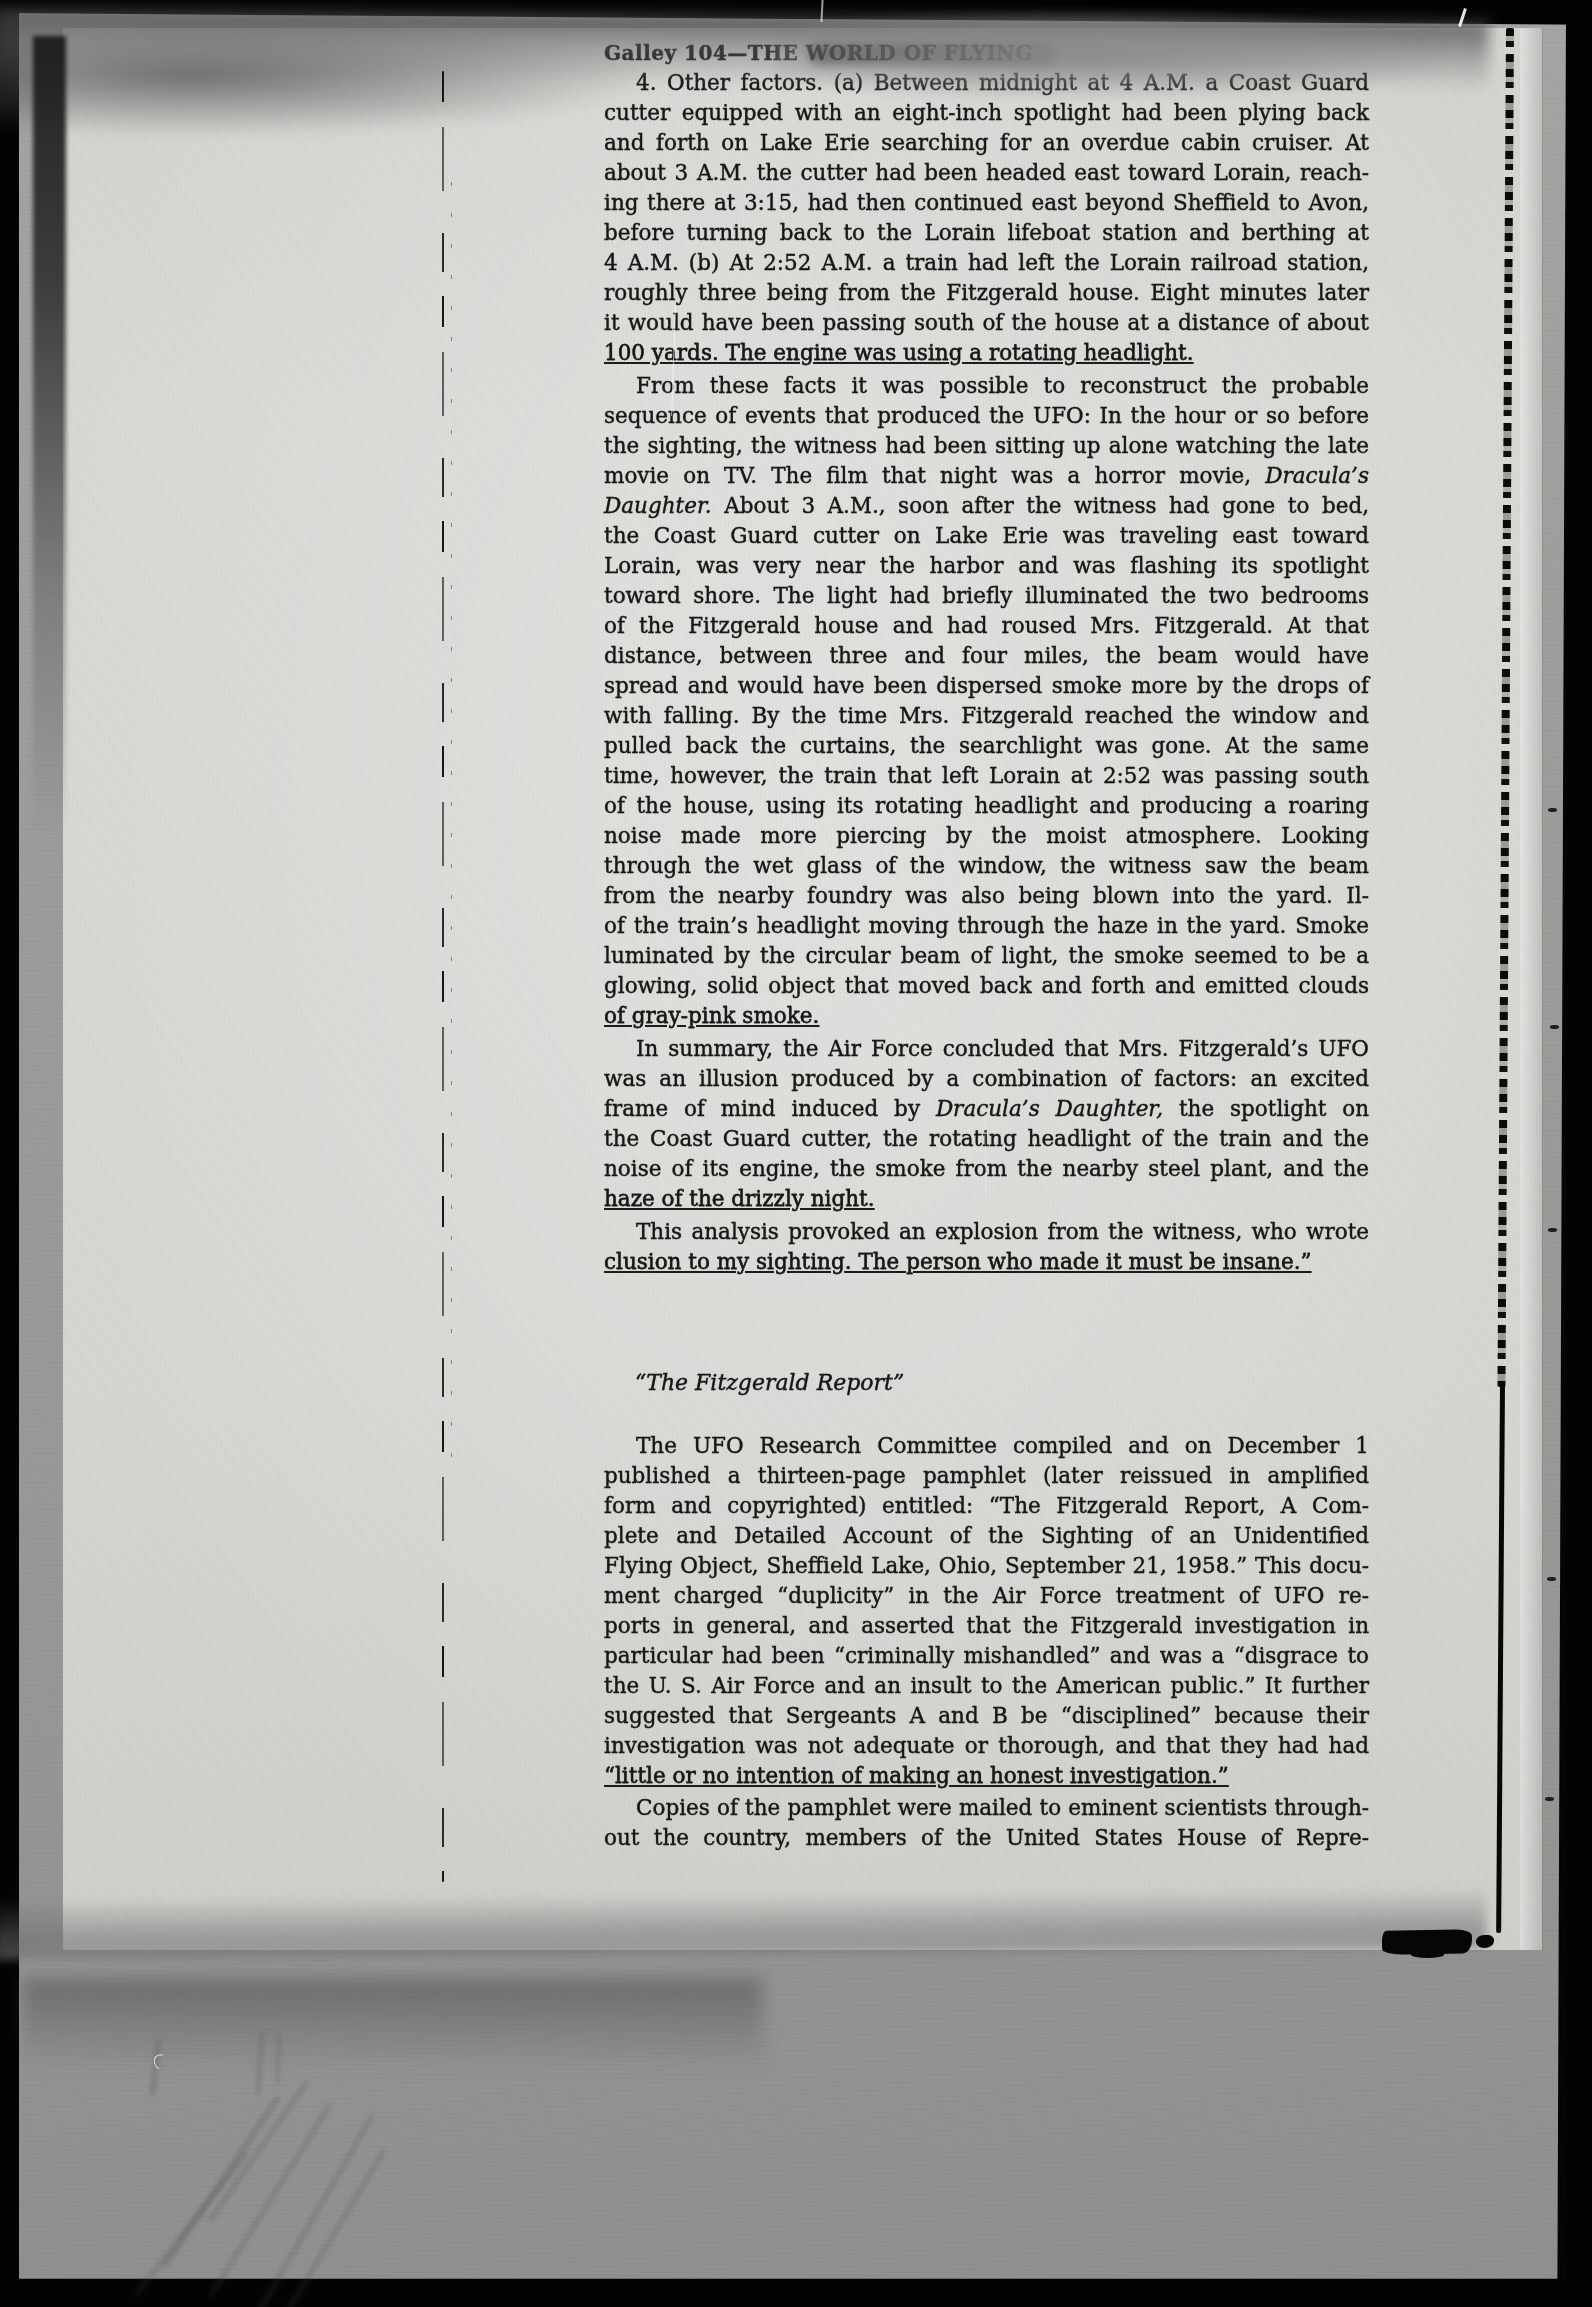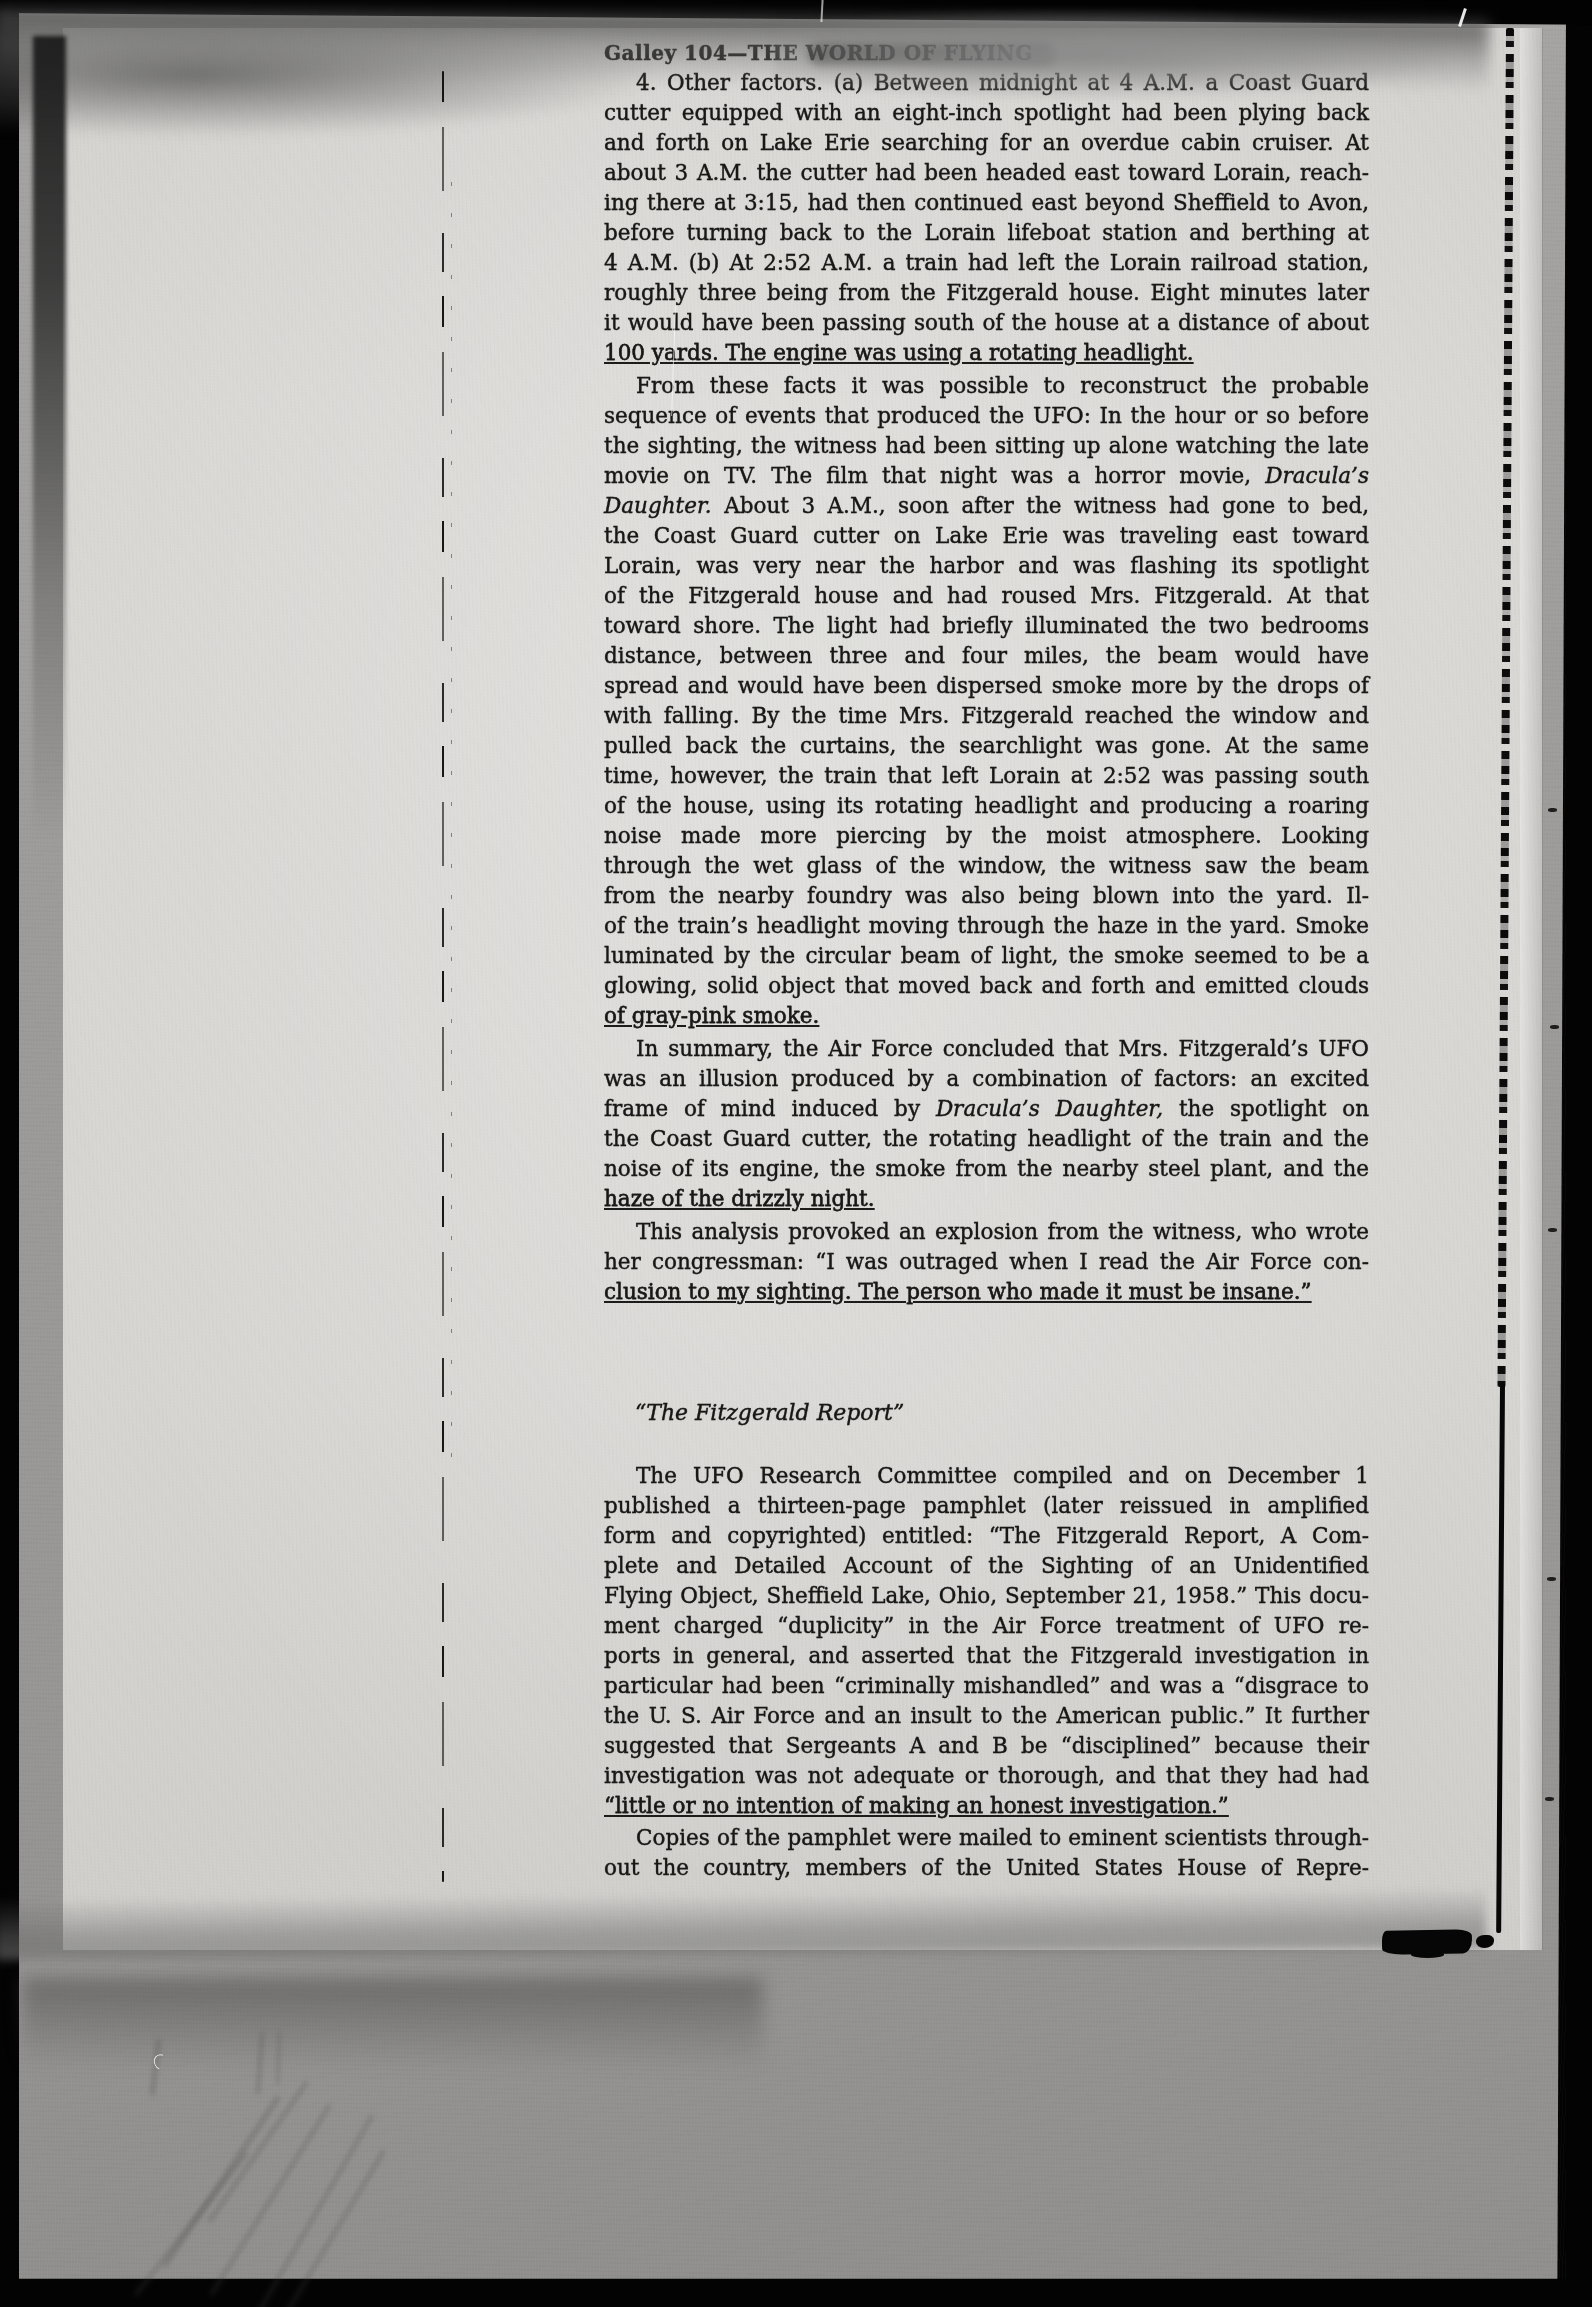--- a/index.html
+++ b/index.html
@@ -199,22 +199,22 @@
         <div class="line end">100 yards. The engine was using a rotating headlight.</div>
       </div>
       <div class="para">
         <div class="line first">From these facts it was possible to reconstruct the probable</div>
         <div class="line">sequence of events that produced the UFO: In the hour or so before</div>
         <div class="line">the sighting, the witness had been sitting up alone watching the late</div>
         <div class="line">movie on TV. The film that night was a horror movie, <i>Dracula’s</i></div>
         <div class="line"><i>Daughter.</i> About 3 A.M., soon after the witness had gone to bed,</div>
         <div class="line">the Coast Guard cutter on Lake Erie was traveling east toward</div>
         <div class="line">Lorain, was very near the harbor and was flashing its spotlight</div>
+        <div class="line">toward shore. The light had briefly illuminated the two bedrooms</div>
         <div class="line">of the Fitzgerald house and had roused Mrs. Fitzgerald. At that</div>
-        <div class="line">toward shore. The light had briefly illuminated the two bedrooms</div>
         <div class="line">distance, between three and four miles, the beam would have</div>
         <div class="line">spread and would have been dispersed smoke more by the drops of</div>
         <div class="line">with falling. By the time Mrs. Fitzgerald reached the window and</div>
         <div class="line">pulled back the curtains, the searchlight was gone. At the same</div>
         <div class="line">time, however, the train that left Lorain at 2:52 was passing south</div>
         <div class="line">of the house, using its rotating headlight and producing a roaring</div>
         <div class="line">noise made more piercing by the moist atmosphere. Looking</div>
         <div class="line">through the wet glass of the window, the witness saw the beam</div>
         <div class="line">from the nearby foundry was also being blown into the yard. Il-</div>
         <div class="line">of the train’s headlight moving through the haze in the yard. Smoke</div>
@@ -225,21 +225,20 @@
       <div class="para">
         <div class="line first">In summary, the Air Force concluded that Mrs. Fitzgerald’s UFO</div>
         <div class="line">was an illusion produced by a combination of factors: an excited</div>
         <div class="line">frame of mind induced by <i>Dracula’s Daughter,</i> the spotlight on</div>
         <div class="line">the Coast Guard cutter, the rotating headlight of the train and the</div>
         <div class="line">noise of its engine, the smoke from the nearby steel plant, and the</div>
         <div class="line end">haze of the drizzly night.</div>
       </div>
       <div class="para">
         <div class="line first">This analysis provoked an explosion from the witness, who wrote</div>
-        <div class="line">her congressman: “I was outraged when I read the Air Force con-</div>
         <div class="line end">clusion to my sighting. The person who made it must be insane.”</div>
       </div>
       <div class="section-heading">“The Fitzgerald Report”</div>
       <div class="para">
         <div class="line first">The UFO Research Committee compiled and on December 1</div>
         <div class="line">published a thirteen-page pamphlet (later reissued in amplified</div>
         <div class="line">form and copyrighted) entitled: “The Fitzgerald Report, A Com-</div>
         <div class="line">plete and Detailed Account of the Sighting of an Unidentified</div>
         <div class="line">Flying Object, Sheffield Lake, Ohio, September 21, 1958.” This docu-</div>
         <div class="line">ment charged “duplicity” in the Air Force treatment of UFO re-</div>

